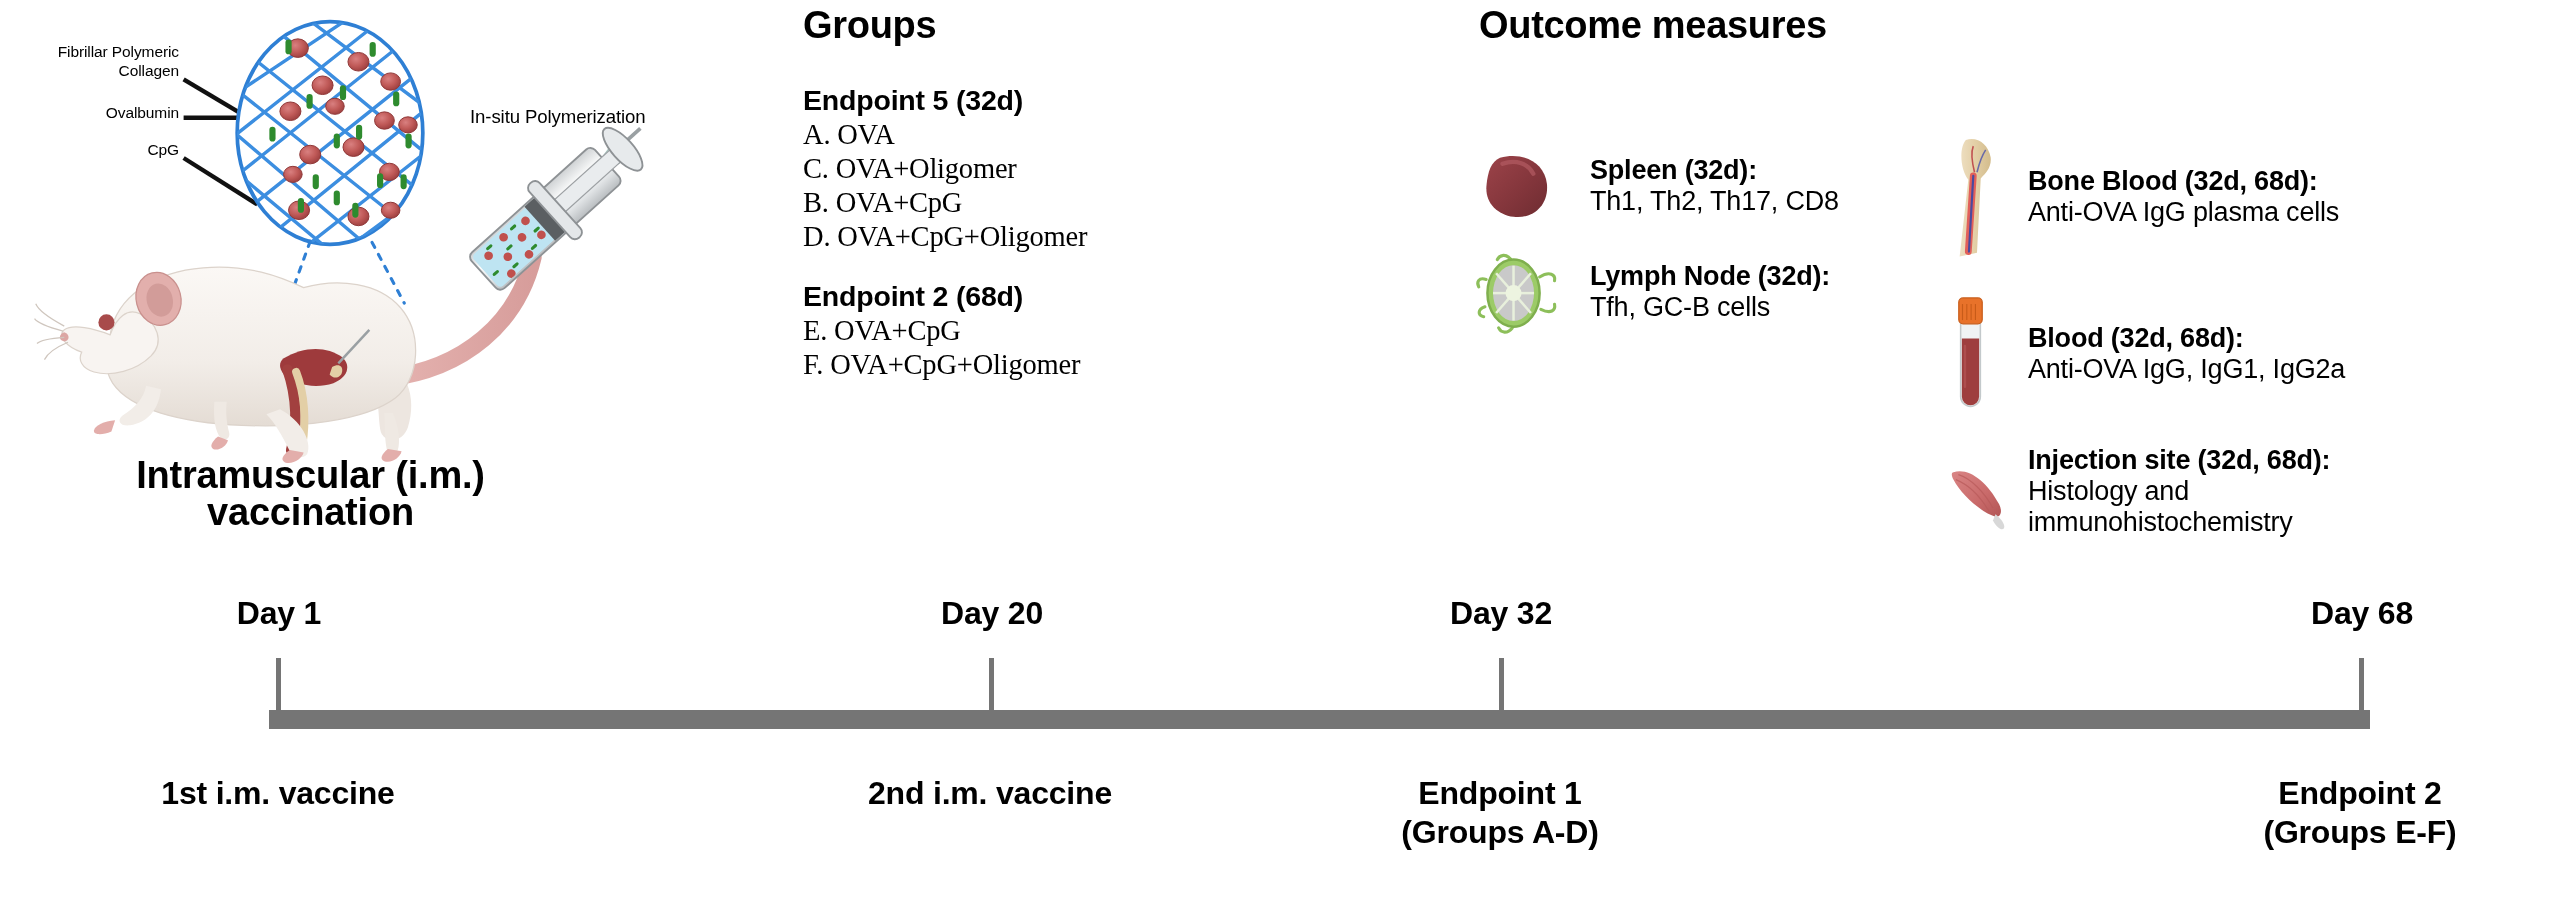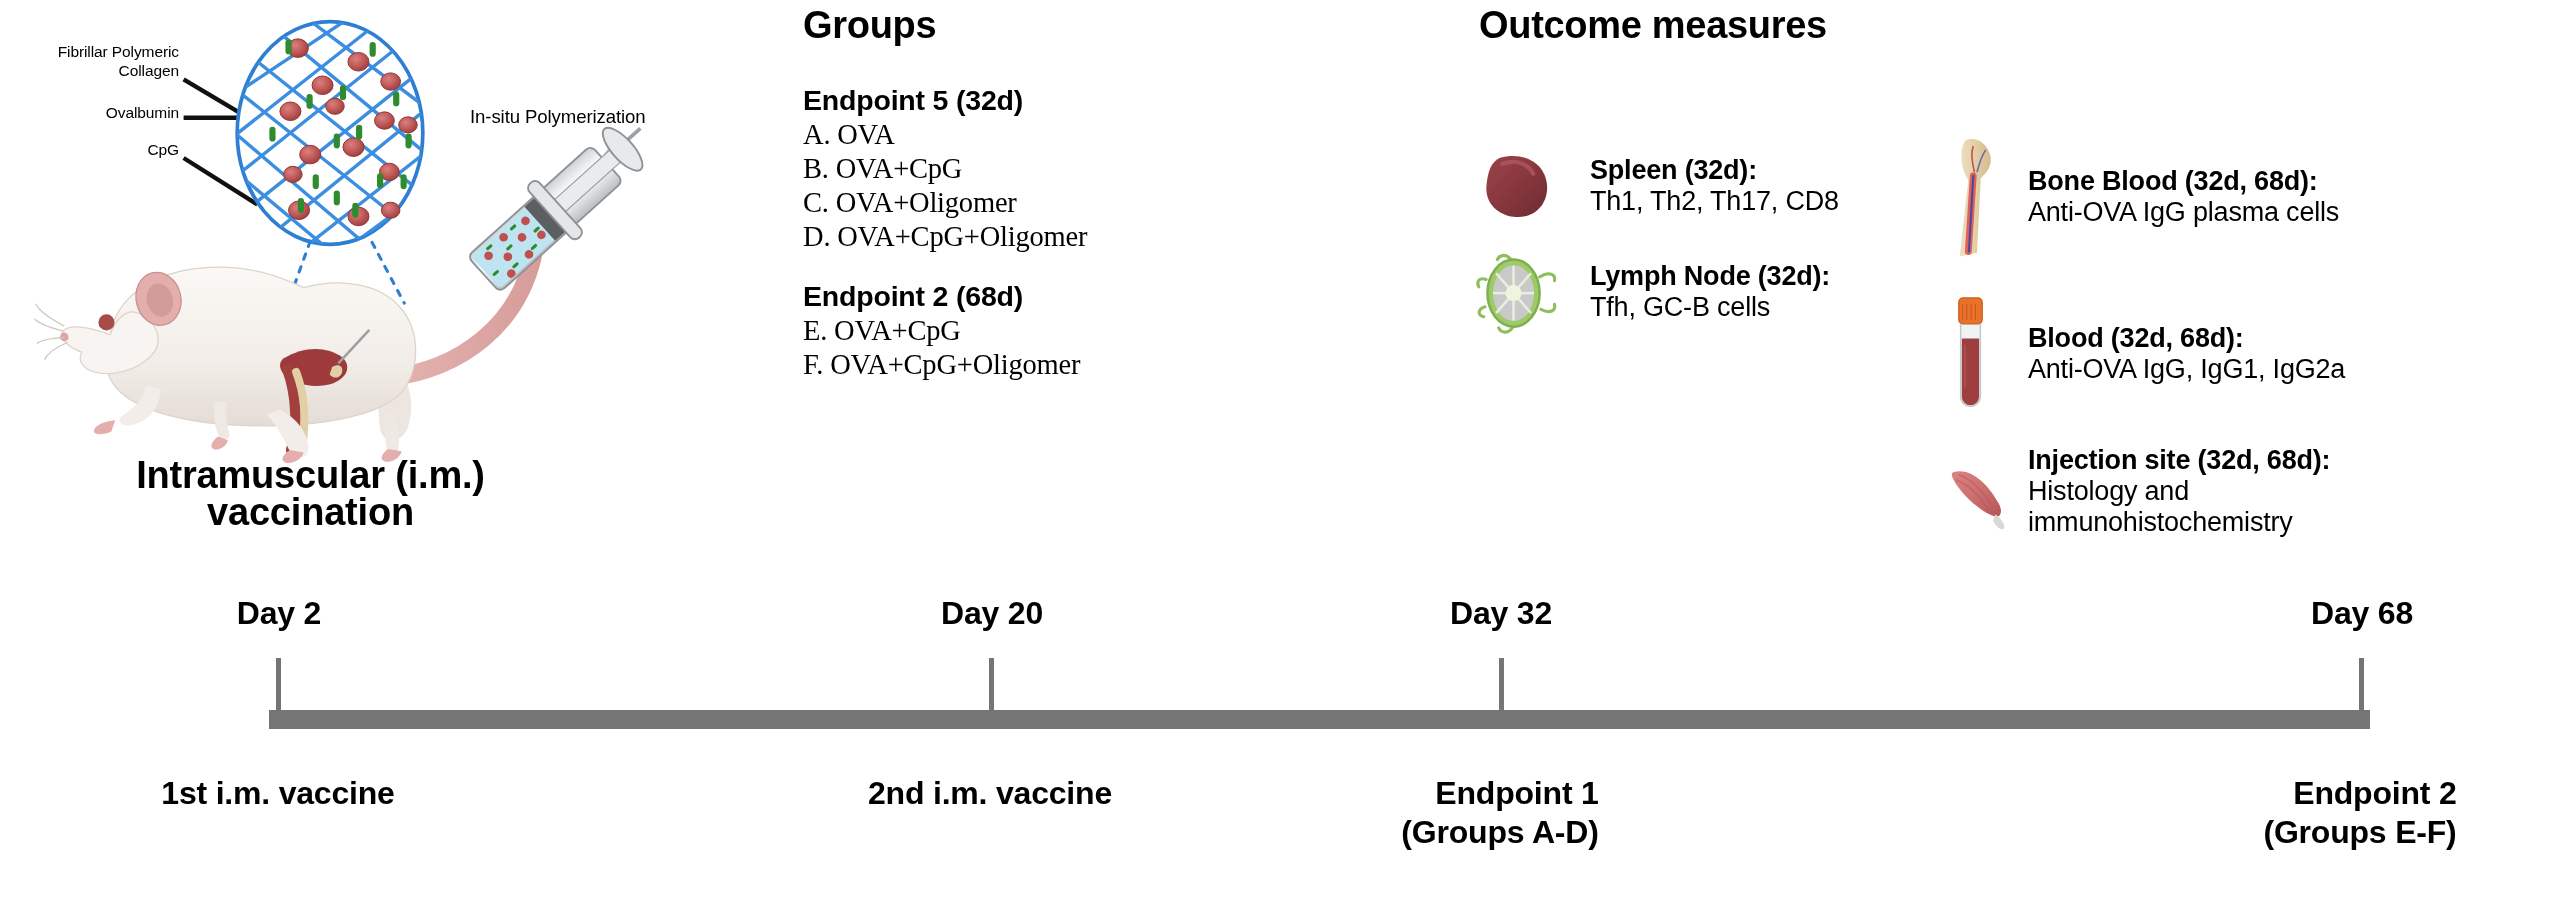--- a/index.html
+++ b/index.html
@@ -37,21 +37,21 @@
   
   #im-label{left:50px;top:457px;width:521px;text-align:center;
             font-size:38px;font-weight:bold;line-height:37px;letter-spacing:-0.2px;}
 
   
   #tl-bar{left:269px;top:710px;width:2101px;height:18.6px;background:#757575;}
   .tl-tick{position:absolute;width:5px;background:#757575;}
   .tl-day{position:absolute;font-size:32px;font-weight:bold;letter-spacing:-0.2px;
           text-align:center;transform:translateX(-50%);white-space:nowrap;}
   .tl-evt{position:absolute;font-size:32px;font-weight:bold;line-height:39px;
-          letter-spacing:-0.2px;text-align:right;transform:translateX(-50%);white-space:nowrap;}
+          letter-spacing:-0.2px;text-align:center;transform:translateX(-50%);white-space:nowrap;}
 
   
   svg{display:block;overflow:visible;}
 </style>
 </head>
 <body>
 
 <div class="abs callout-lbl" id="lbl-collagen">Fibrillar Polymeric Collagen</div>
 <div class="abs callout-lbl" id="lbl-ova">Ovalbumin</div>
 <div class="abs callout-lbl" id="lbl-cpg">CpG</div>
@@ -250,22 +250,22 @@
   <span>Intramuscular (i.m.)</span><br>
   <span>vaccination</span>
 </div>
 
 <div class="abs" id="groups-heading">Groups</div>
 
 <div class="abs" id="groups-col">
   <div>
     <div class="grp-title">Endpoint 5 (32d)</div>
     <div class="grp-item">A. OVA</div>
+    <div class="grp-item">C. OVA+Oligomer</div>
     <div class="grp-item">B. OVA+CpG</div>
-    <div class="grp-item">C. OVA+Oligomer</div>
     <div class="grp-item">D. OVA+CpG+Oligomer</div>
   </div>
   <div class="grp-gap"></div>
   <div>
     <div class="grp-title">Endpoint 2 (68d)</div>
     <div class="grp-item">E. OVA+CpG</div>
     <div class="grp-item">F. OVA+CpG+Oligomer</div>
   </div>
 </div>
 
@@ -401,21 +401,21 @@
   </div>
 </div>
 
 <div class="abs" id="tl-bar"></div>
 
 <div class="tl-tick" style="left:276px;top:658px;height:53px"></div>
 <div class="tl-tick" style="left:989px;top:658px;height:53px"></div>
 <div class="tl-tick" style="left:1499px;top:658px;height:53px"></div>
 <div class="tl-tick" style="left:2359px;top:658px;height:53px"></div>
 
-<div class="tl-day" style="left:279px;top:595px">Day 2</div>
+<div class="tl-day" style="left:279px;top:595px">Day 1</div>
 <div class="tl-day" style="left:992px;top:595px">Day 20</div>
 <div class="tl-day" style="left:1501px;top:595px">Day 32</div>
 <div class="tl-day" style="left:2362px;top:595px">Day 68</div>
 
 <div class="tl-evt" style="left:278px;top:774px">
   <span>1st i.m. vaccine</span>
 </div>
 <div class="tl-evt" style="left:990px;top:774px">
   <span>2nd i.m. vaccine</span>
 </div>

